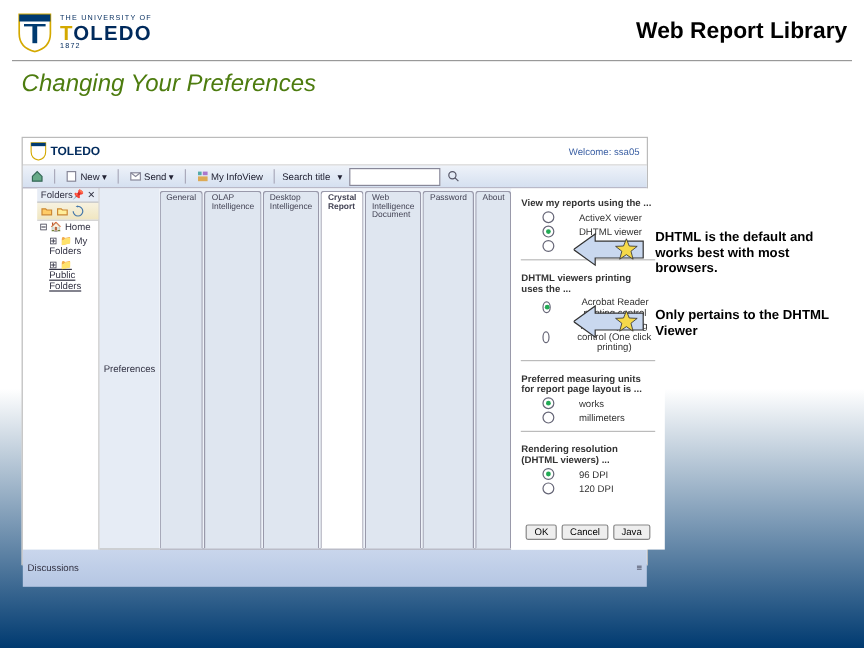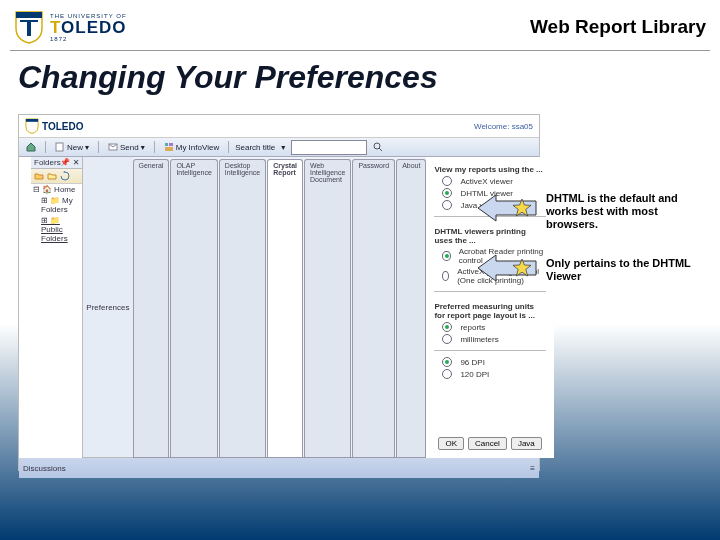--- a/index.html
+++ b/index.html
@@ -34,24 +34,24 @@
   .logo-t { color: #d4a900; }
   .logo-rest { color: #002a5c; }
   .logo-year { font-size: 6px; color: #002a5c; letter-spacing: 1px; }
   .header-right {
     font-size: 19px;
     font-weight: bold;
     color: #000;
   }
   .hr-line { border: 0; border-top: 1px solid #999; margin: 0 10px; }
   .slide-title {
-    font-size: 32px;
-    font-weight: bold;
+    font-size: 20px;
+    font-weight: normal;
     font-style: italic;
-    color: #0f172a;
+    color: #4d7c0f;
     margin: 8px 0 8px 18px;
   }
   .app-screenshot {
     position: absolute;
     left: 18px;
     top: 114px;
     width: 520px;
     height: 355px;
     background: #fff;
     border: 1px solid #bbb;
@@ -127,35 +127,35 @@
     flex:1;
     background:#fff;
     padding:4px 8px;
     display:flex;
     flex-direction:column;
     gap:2px;
     font-size:8px;
     color:#333;
   }
   .section-label { font-weight:bold; margin-top:4px; font-size:8px; }
-  .opt-row { display:flex; align-items:center; gap:8px; margin-left:8px; }
+  .opt-row { display:flex; align-items:center; gap:20px; margin-left:18px;text-align:center; }
   .radio {
     width:8px; height:8px; border:1px solid #667; border-radius:50%;
     display:inline-flex; align-items:center; justify-content:center;
   }
   .radio.sel::after { content:""; width:4px; height:4px; background:#2a5; border-radius:50%; }
   .radio.sel2::after { content:""; width:4px; height:4px; background:#2a5; border-radius:50%; }
   .hr-sep { border-top:1px solid #bbb; margin:4px 0; }
   .btn-row { display:flex; gap:4px; justify-content:flex-end; margin-top:auto; padding:4px; }
   .btn {
     border:1px solid #888; background:#eee; font-size:8px; padding:1px 6px;
     border-radius:2px;
   }
   .bottom-bar {
-    height:20px;
+    height:31px;
     background: linear-gradient(#c9d6ec,#b5c6e3);
     display:flex; align-items:center; justify-content:space-between;
     padding:0 4px;
     font-size:8px;
     color:#334;
   }
   .arrow-callout {
     position:absolute;
     width:60px; height:30px;
   }
@@ -305,27 +305,28 @@
             <span>Acrobat Reader printing control</span>
           </div>
         <div class="opt-row">
             <span class="radio"></span>
             <span>ActiveX printing control (One click printing)</span>
           </div>
         <div class="hr-sep"></div>
         <div class="section-label">Preferred measuring units for report page layout is ...</div>
         <div class="opt-row">
             <span class="radio sel2"></span>
-            <span>reports</span>
+            <span>works</span>
           </div>
         <div class="opt-row">
             <span class="radio"></span>
             <span>millimeters</span>
           </div>
         <div class="hr-sep"></div>
+        <div class="section-label">Rendering resolution (DHTML viewers) ...</div>
         <div class="opt-row">
             <span class="radio sel2"></span>
             <span>96 DPI</span>
           </div>
         <div class="opt-row">
             <span class="radio"></span>
             <span>120 DPI</span>
           </div>
         <div class="btn-row">
           <button class="btn">OK</button>

